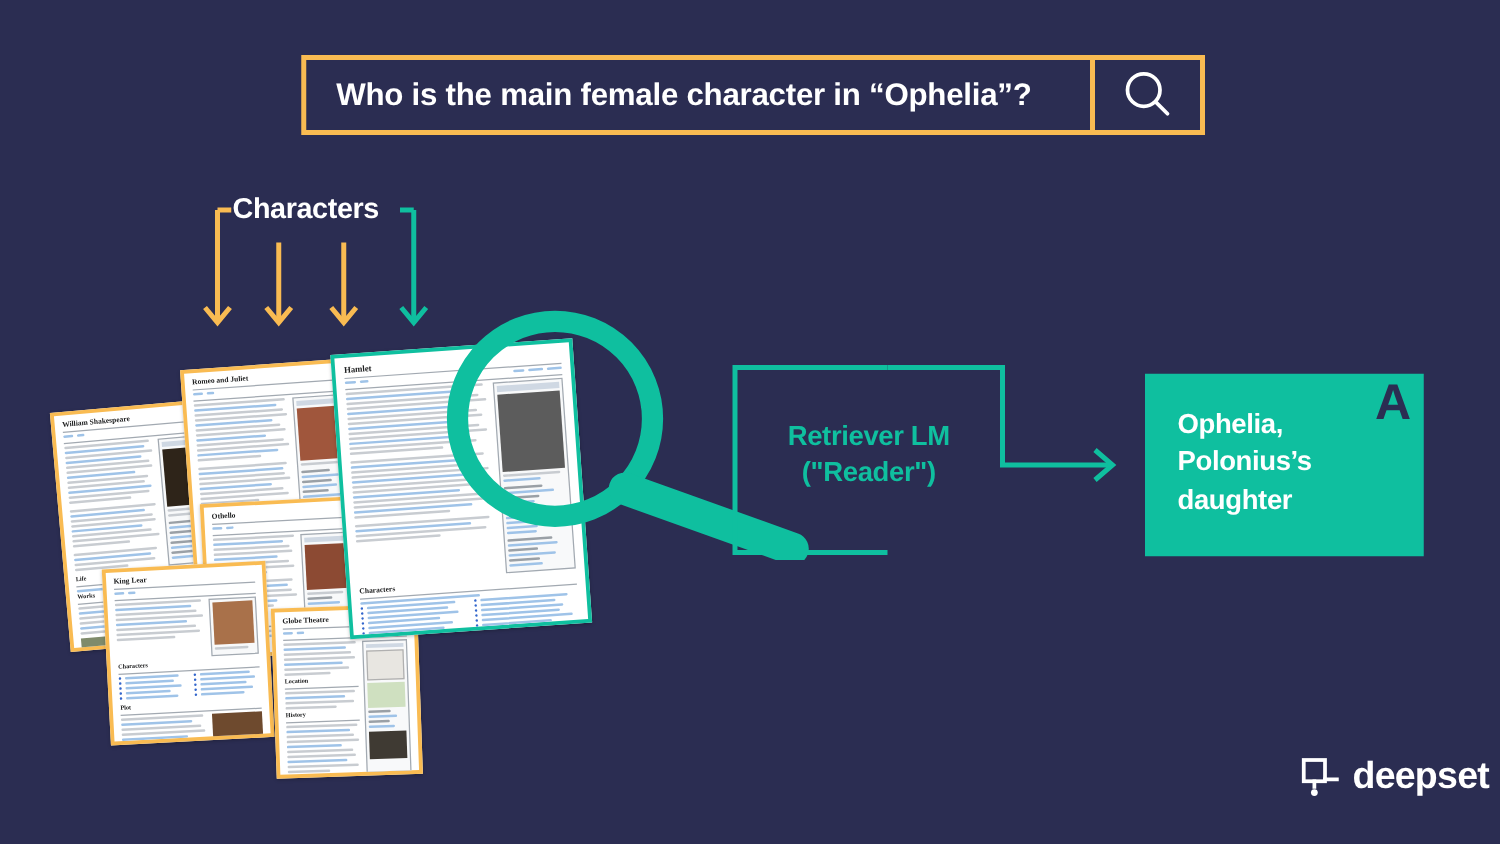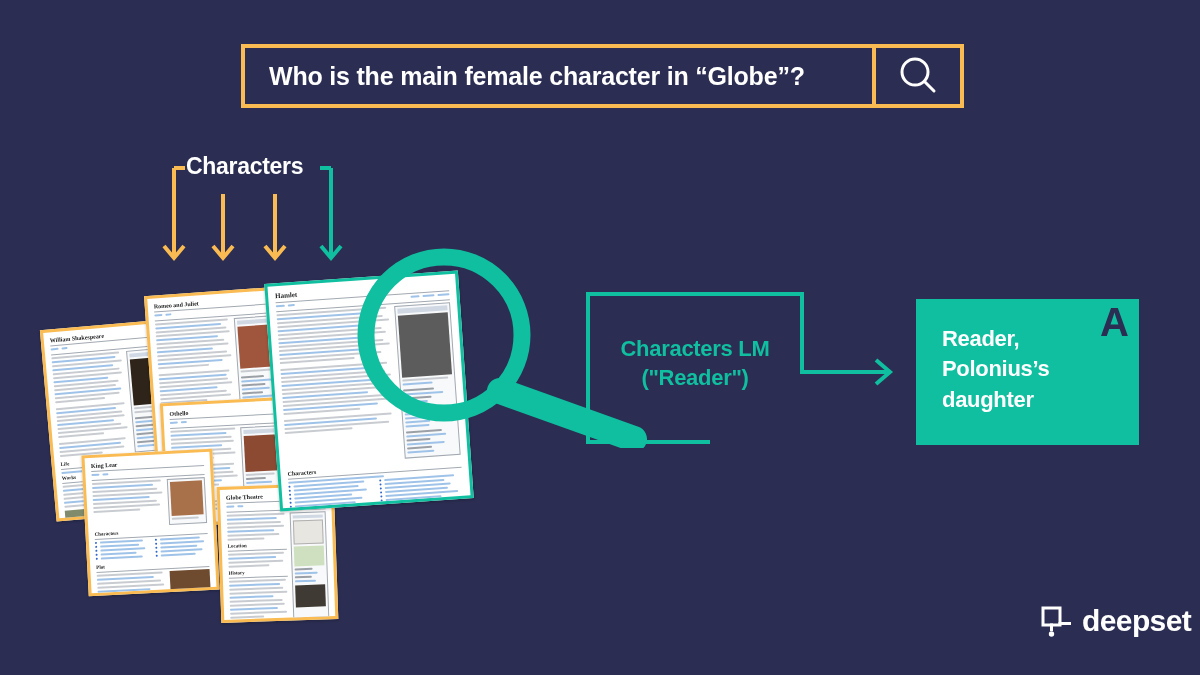--- a/index.html
+++ b/index.html
@@ -82,21 +82,21 @@
   
   .logo { position: absolute; left: 1040px; top: 604px; display: flex; align-items: center; gap: 8px; }
   .logo-word { color: #FFFFFF; font-size: 30px; font-weight: 700; letter-spacing: -0.6px; }
 </style>
 </head>
 <body>
 
 <div id="stage">
 
   <div class="searchbar">
-    <div class="q">Who is the main female character in “Globe”?</div>
+    <div class="q">Who is the main female character in “Ophelia”?</div>
     <div class="divider"></div>
     <div class="iconbox">
       <svg width="44" height="44" viewBox="0 0 44 44">
         <circle cx="19" cy="18" r="13" fill="none" stroke="#FFFFFF" stroke-width="3"></circle>
         <line x1="28.5" y1="27.5" x2="38" y2="37" stroke="#FFFFFF" stroke-width="3" stroke-linecap="round"></line>
       </svg>
     </div>
   </div>
 
   <div class="retriever-label">Characters</div>
@@ -597,27 +597,27 @@
     <line x1="148" y1="148" x2="282" y2="196" stroke="#0FBF9F" stroke-width="26" stroke-linecap="round"></line>
   </svg>
 
   <svg class="readerbox" viewBox="0 0 320 160">
     <path d="M130 4 L8 4 L8 152 L130 152" fill="none" stroke="#0FBF9F" stroke-width="4"></path>
     <path d="M130 4 L222 4 L222 82 L310 82" fill="none" stroke="#0FBF9F" stroke-width="4"></path>
     <path d="M296 70 L310 82 L296 94" fill="none" stroke="#0FBF9F" stroke-width="4"></path>
   </svg>
 
   <div class="reader-label">
-    <div>Characters LM</div>
+    <div>Retriever LM</div>
     <div>("Reader")</div>
   </div>
 
   <div class="answerbox"></div>
   <div class="answer-badge">A</div>
-  <div class="answer-text">Reader, Polonius’s daughter</div>
+  <div class="answer-text">Ophelia, Polonius’s daughter</div>
 
   <div class="logo">
     <svg width="34" height="34" viewBox="0 0 34 34">
       <rect x="3" y="4" width="17" height="17" fill="none" stroke="#FFFFFF" stroke-width="3"></rect>
       <line x1="18.5" y1="19.5" x2="31" y2="19.5" stroke="#FFFFFF" stroke-width="3"></line>
       <line x1="11.5" y1="19.5" x2="11.5" y2="27" stroke="#FFFFFF" stroke-width="3"></line>
       <circle cx="11.5" cy="30" r="2.7" fill="#FFFFFF"></circle>
     </svg>
     <span class="logo-word">deepset</span>
   </div>

